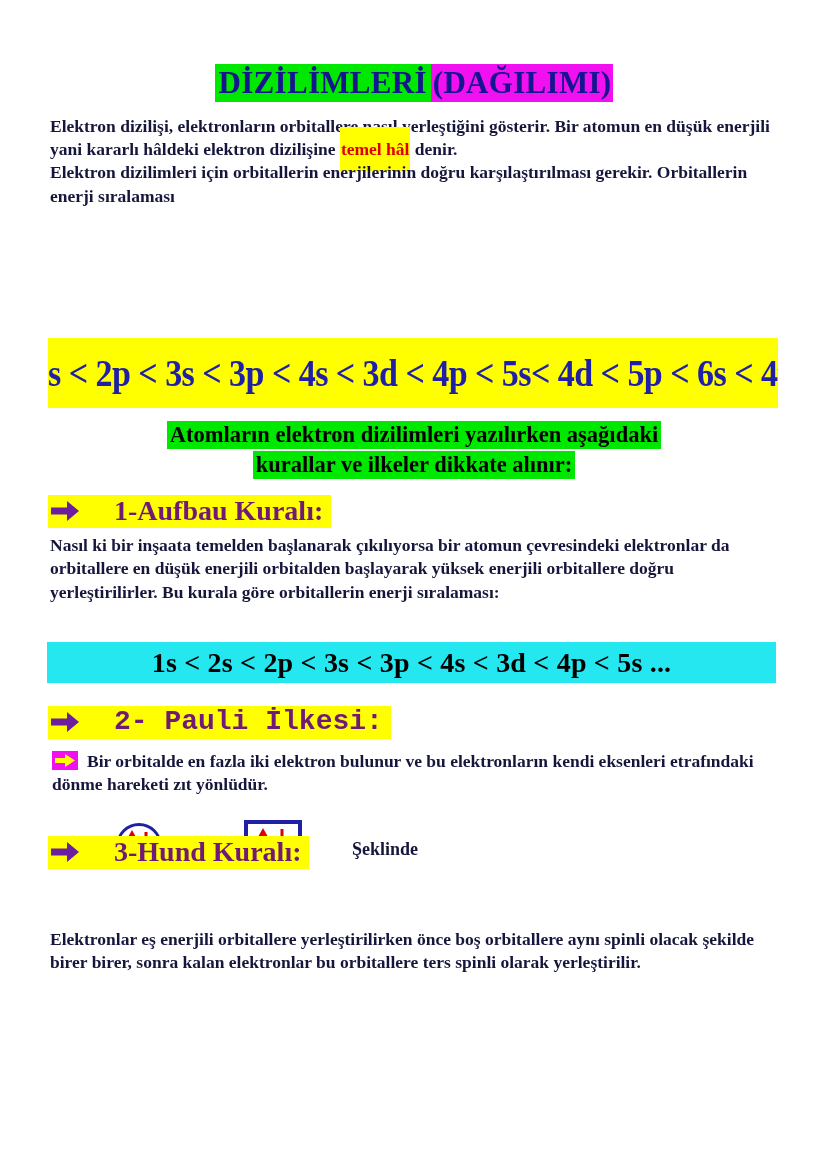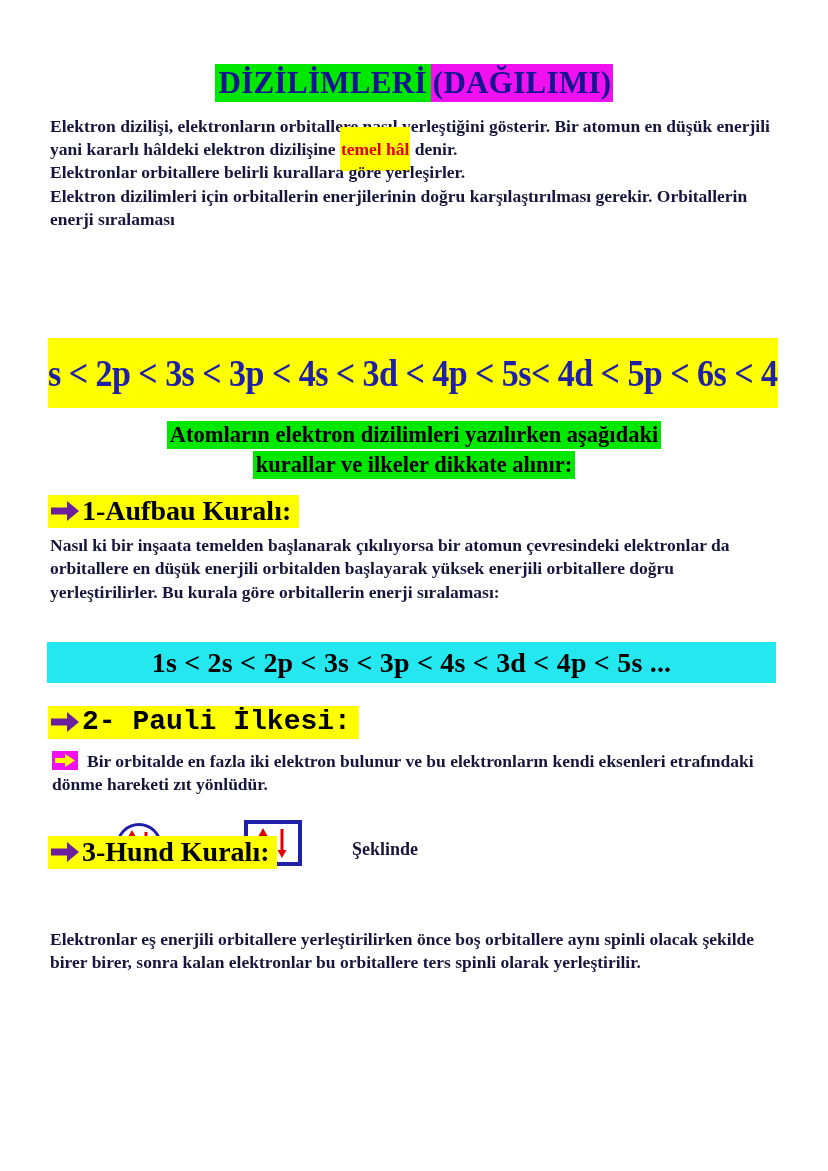--- a/index.html
+++ b/index.html
@@ -120,23 +120,24 @@
   .rule-arrow {
     width: 30px;
     height: 26px;
     margin-right: 2px;
     flex: 0 0 auto;
     display: inline-block;
   }
   .rule-title {
     font-size: 28px;
     font-weight: bold;
-    color: #000000;
+    color: #701a75;
     line-height: 1.05;
     white-space: nowrap;
+    margin-left: 32px;
   }
   #rule-1 { top: 495px; }
   #rule-2 { top: 706px; font-family: Liberation Mono, monospace; }
   #rule-3 { top: 836px; }
 
   
   .aufbau-text {
     position: absolute;
     left: 50px;
     top: 534px;
@@ -244,21 +245,20 @@
 </head>
 <body>
 
 <div class="page">
 
   <div class="title-block">
     <span class="title-line"><span class="hl-green-title">DİZİLİMLERİ</span><span class="hl-magenta">(DAĞILIMI)</span></span>
   </div>
 
   <div class="body-text para-1"><span>Elektron dizilişi, elektronların orbitallere nasıl yerleştiğini gösterir. Bir atomun en düşük enerjili yani kararlı hâldeki elektron dizilişine </span><span class="hl-yellow-red">temel hâl</span><span> denir.</span></div>
-  <div class="body-text para-2">Elektronlar orbitallere belirli kurallara göre yerleşirler.</div>
   <div class="body-text para-3">Elektron dizilimleri için orbitallerin enerjilerinin doğru karşılaştırılması gerekir. Orbitallerin enerji sıralaması</div>
 
   <div class="energy-band">
     <span class="energy-band-text">1s &lt; 2s &lt; 2p &lt; 3s &lt; 3p &lt; 4s &lt; 3d &lt; 4p &lt; 5s&lt; 4d &lt; 5p &lt; 6s &lt; 4f &lt; 5d</span>
   </div>
 
   <div class="rules-heading">
     <span class="hl">Atomların elektron dizilimleri yazılırken aşağıdaki</span><br>
     <span class="hl">kurallar ve ilkeler dikkate alınır:</span>
   </div>

